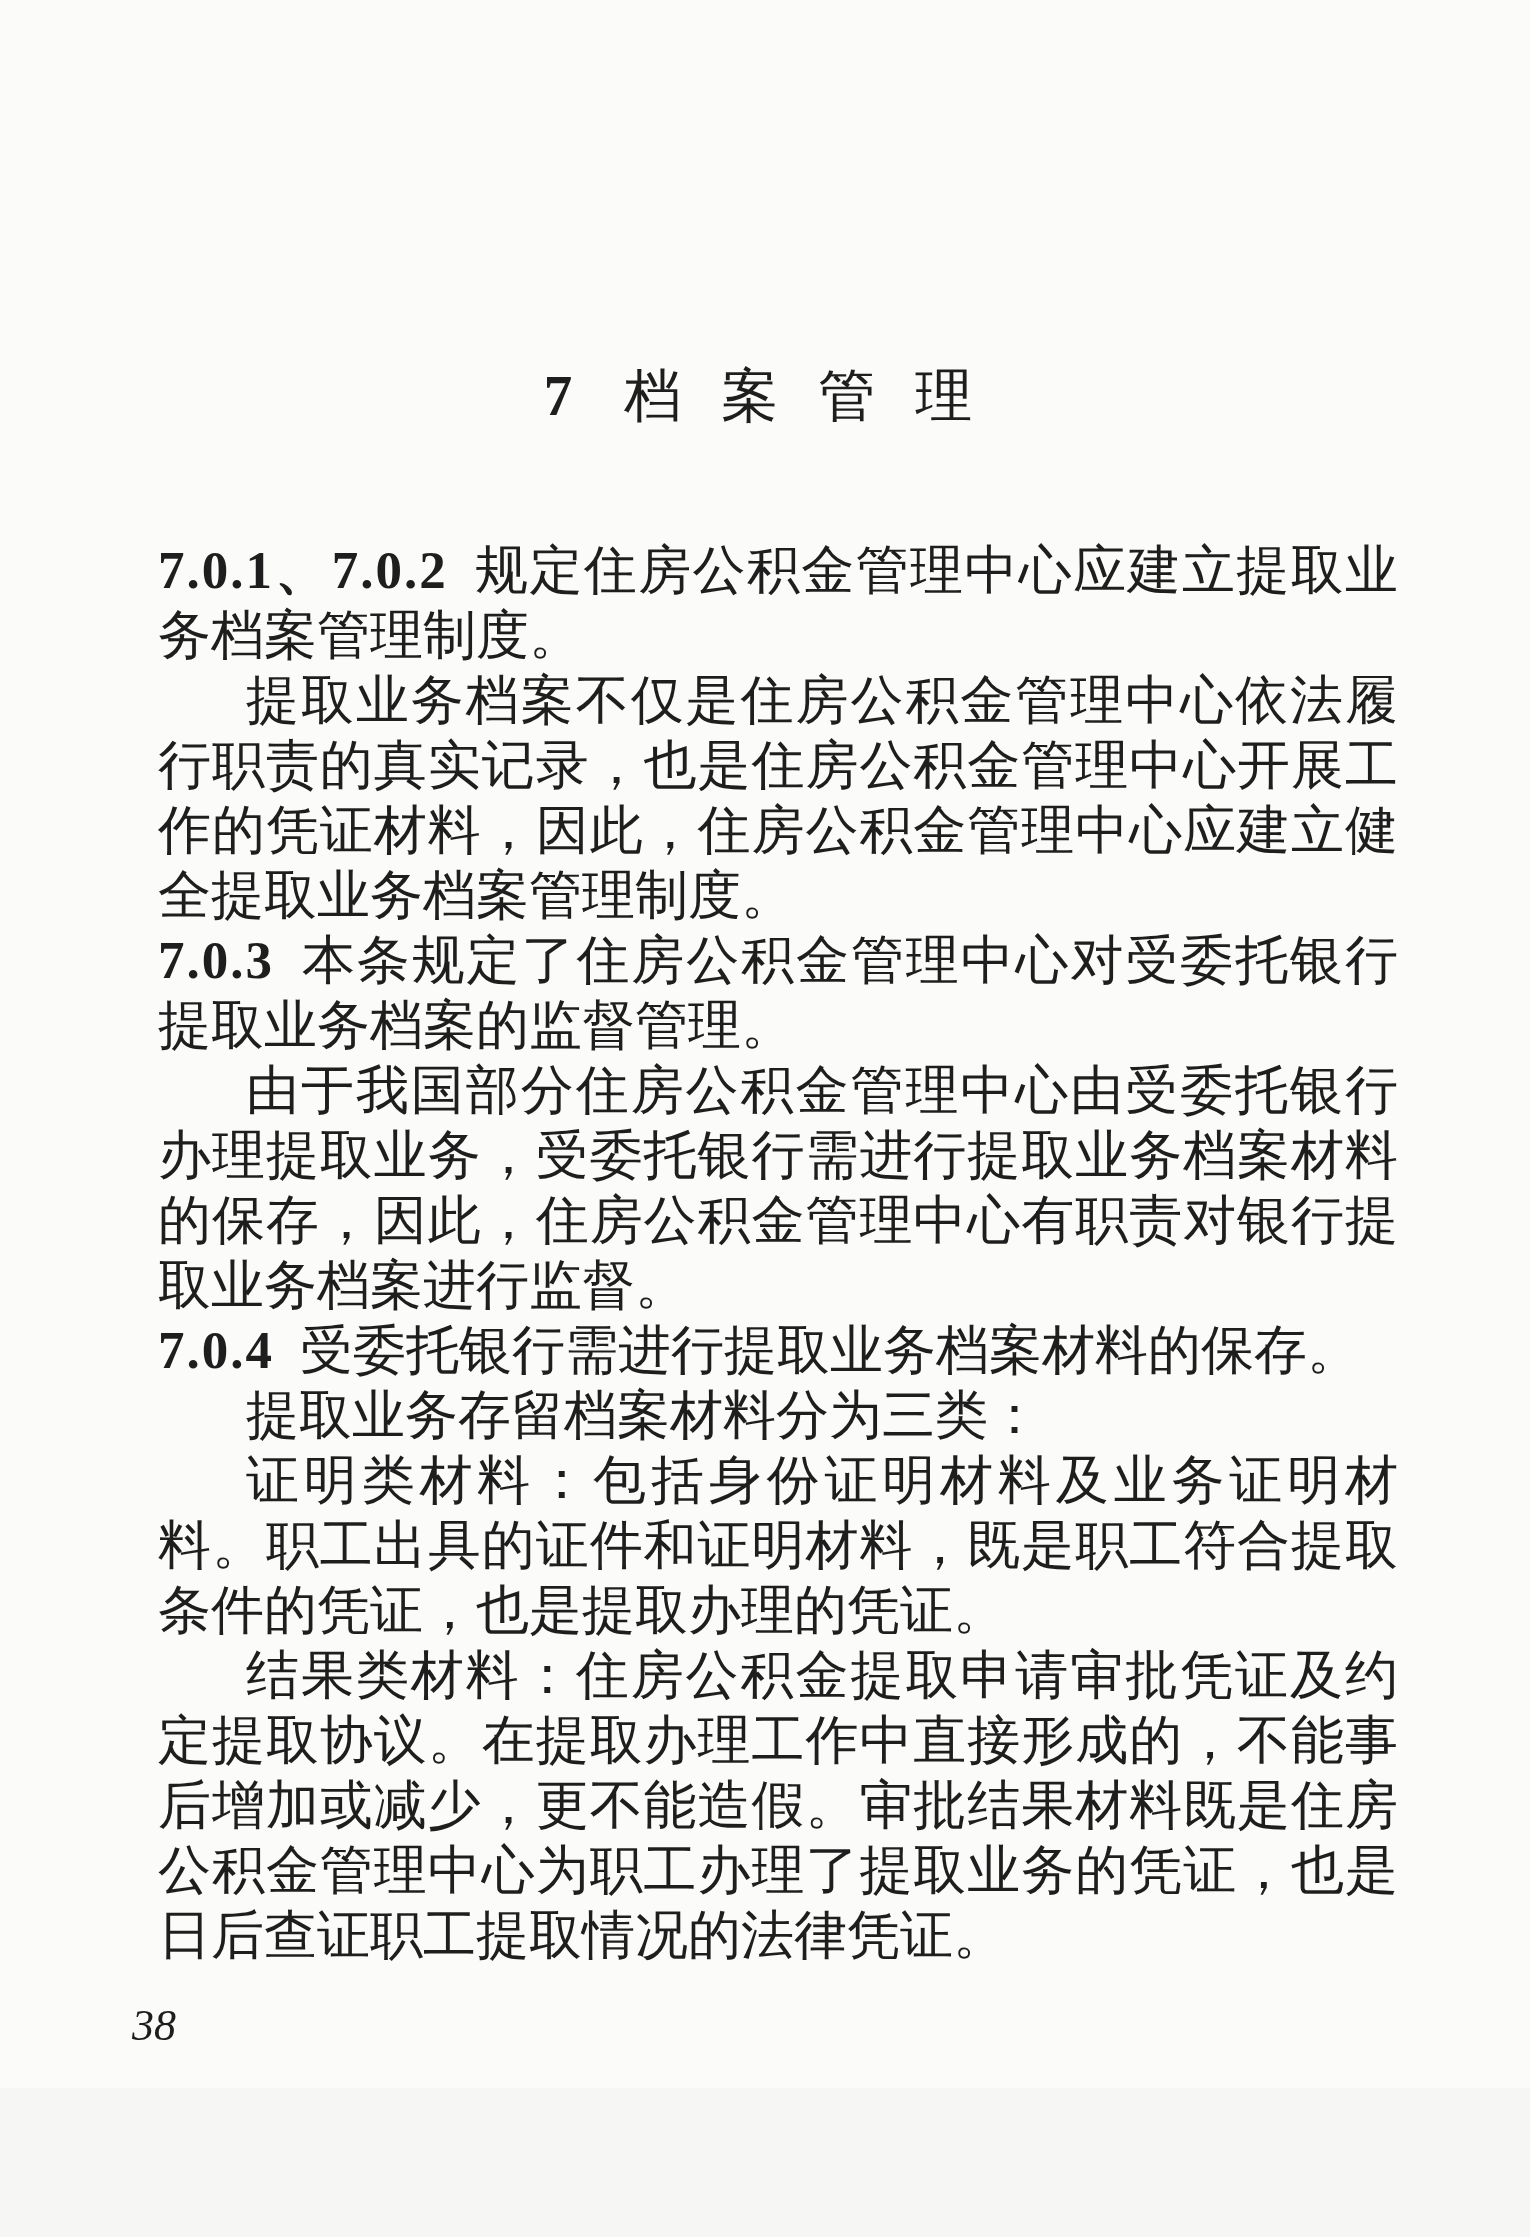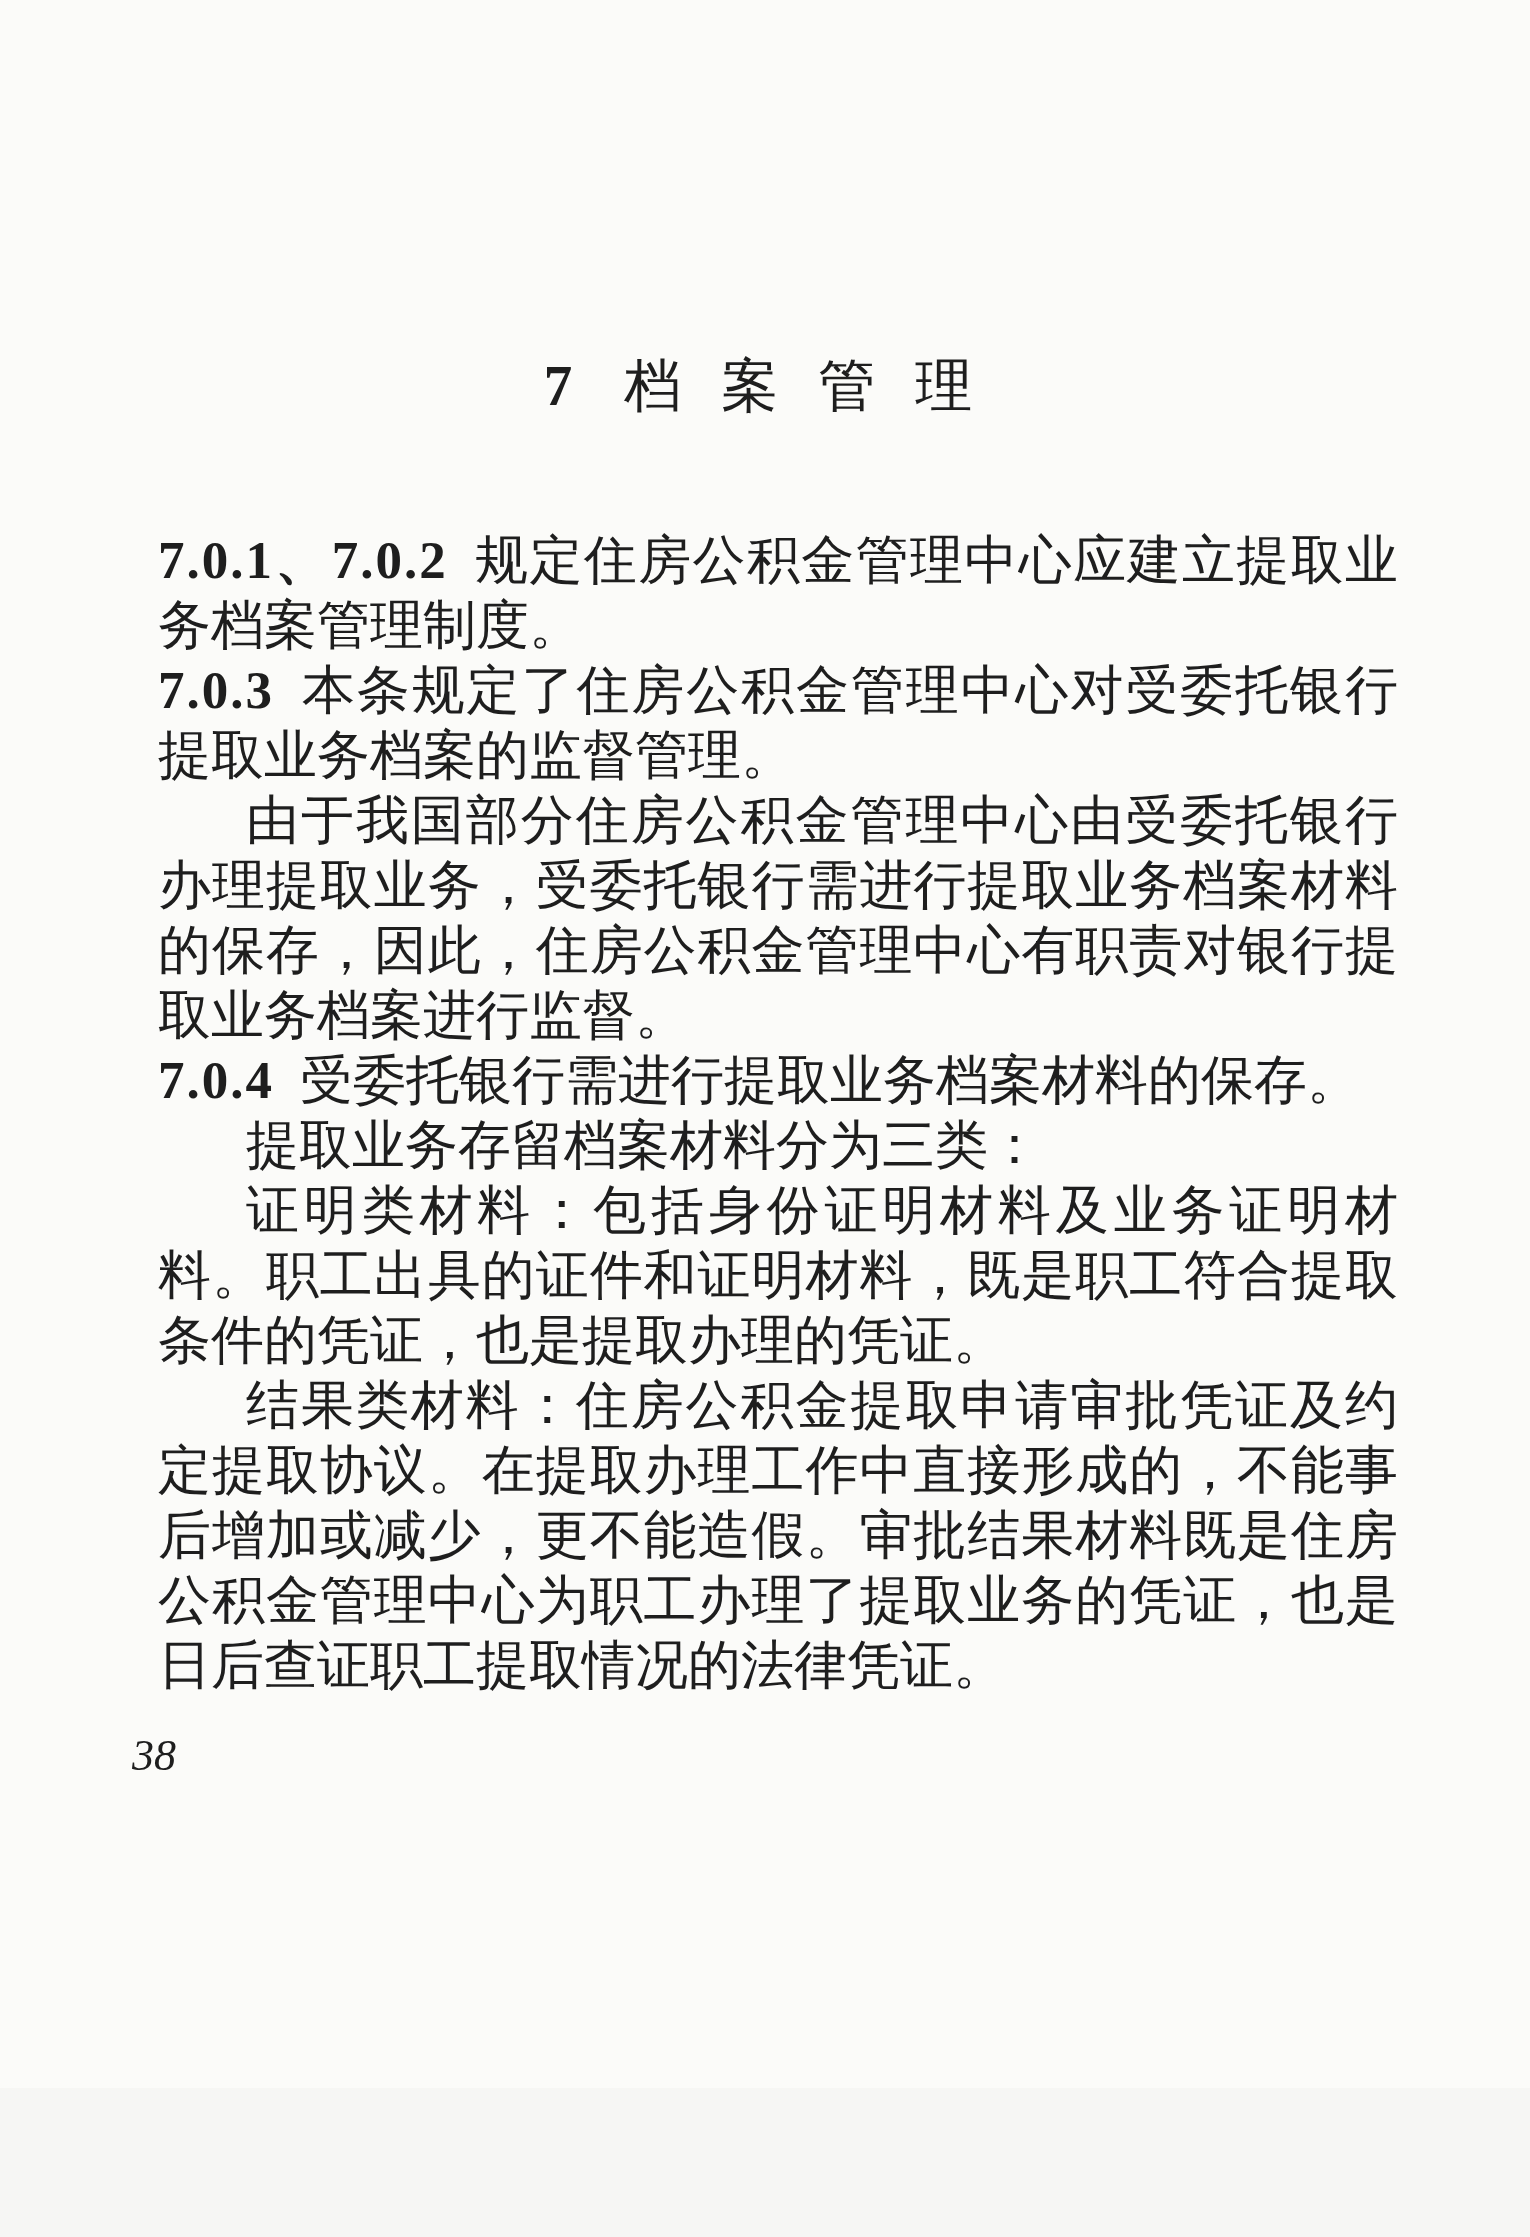--- a/index.html
+++ b/index.html
@@ -9,21 +9,21 @@
   }
   .page {
     position: relative;
     width: 1530px;
     height: 2088px;
     background: #fbfbf9;
     color: #1e1e1e;
     font-family: "Liberation Serif", "DejaVu Serif", serif;
     overflow: hidden;
     box-sizing: border-box;
-    padding: 0 132px 0 158px;
+    padding: 10px 132px 0 158px;
   }
   .chapter-title {
     margin: 348px 0 0 0;
     font-size: 57px;
     line-height: 76px;
     text-align: center;
     letter-spacing: 40px;
     white-space: nowrap;
     font-weight: normal;
   }
@@ -61,20 +61,21 @@
 <body>
 
 <div class="page">
 
   <h1 class="chapter-title"><span class="num">7</span><span>档案管理</span></h1>
 
   <div class="body-text">
 
     <p class="para"><b class="secnum">7.0.1、7.0.2</b><span>规定住房公积金管理中心应建立提取业务档案管理制度。</span></p>
 
+    <p class="para indent"><span>提取业务档案不仅是住房公积金管理中心依法履行职责的真实记录，也是住房公积金管理中心开展工作的凭证材料，因此，住房公积金管理中心应建立健全提取业务档案管理制度。</span></p>
 
     <p class="para"><b class="secnum">7.0.3</b><span>本条规定了住房公积金管理中心对受委托银行提取业务档案的监督管理。</span></p>
 
     <p class="para indent"><span>由于我国部分住房公积金管理中心由受委托银行办理提取业务，受委托银行需进行提取业务档案材料的保存，因此，住房公积金管理中心有职责对银行提取业务档案进行监督。</span></p>
 
     <p class="para"><b class="secnum">7.0.4</b><span>受委托银行需进行提取业务档案材料的保存。</span></p>
 
     <p class="para indent"><span>提取业务存留档案材料分为三类：</span></p>
 
 

